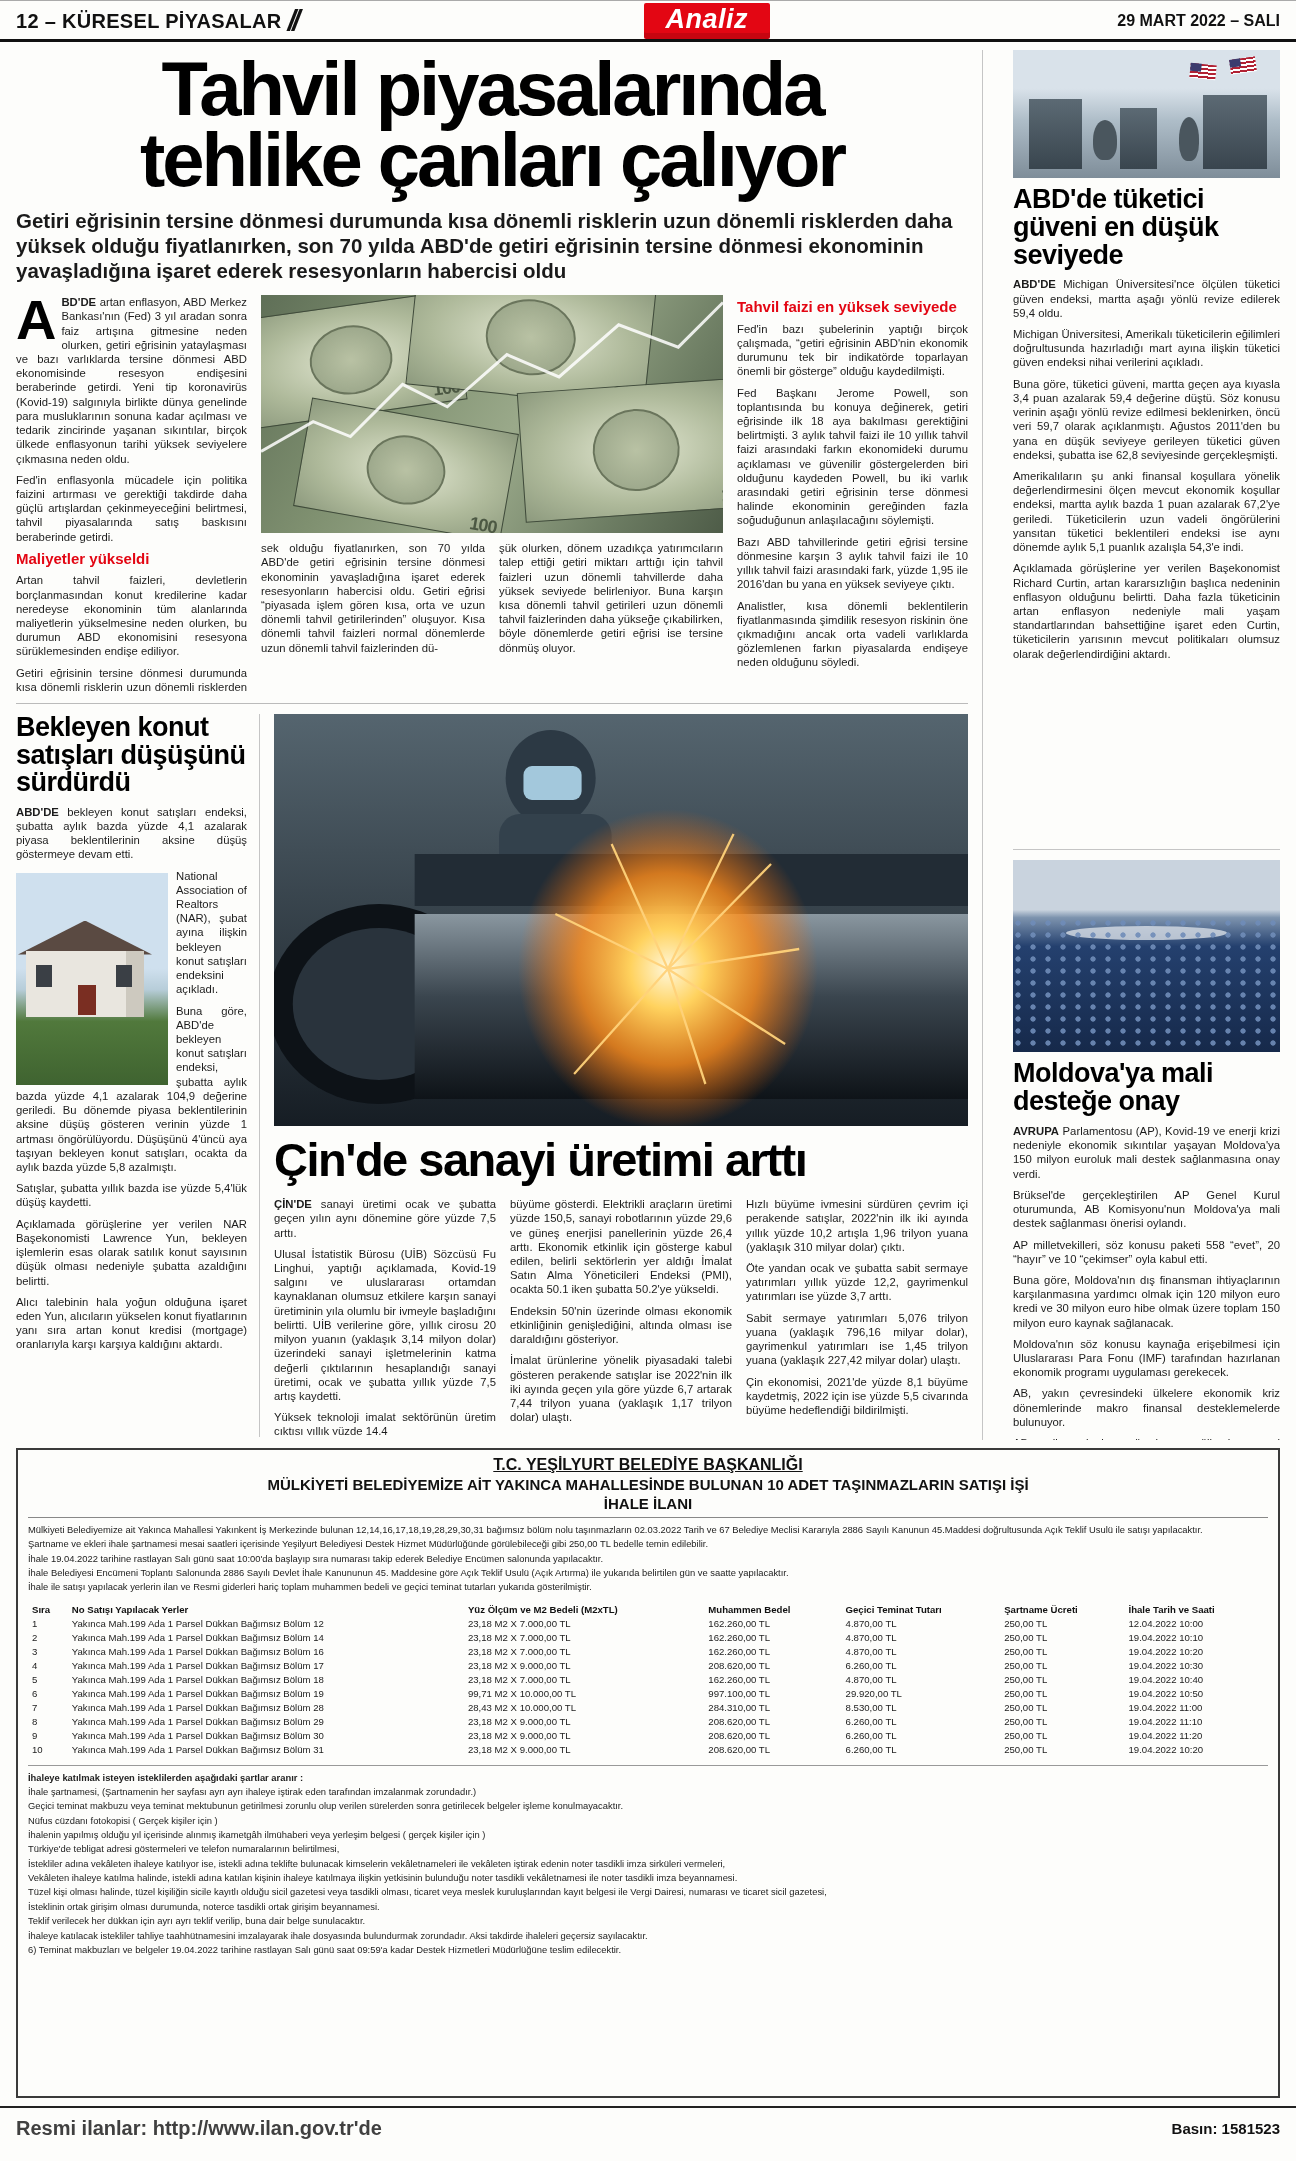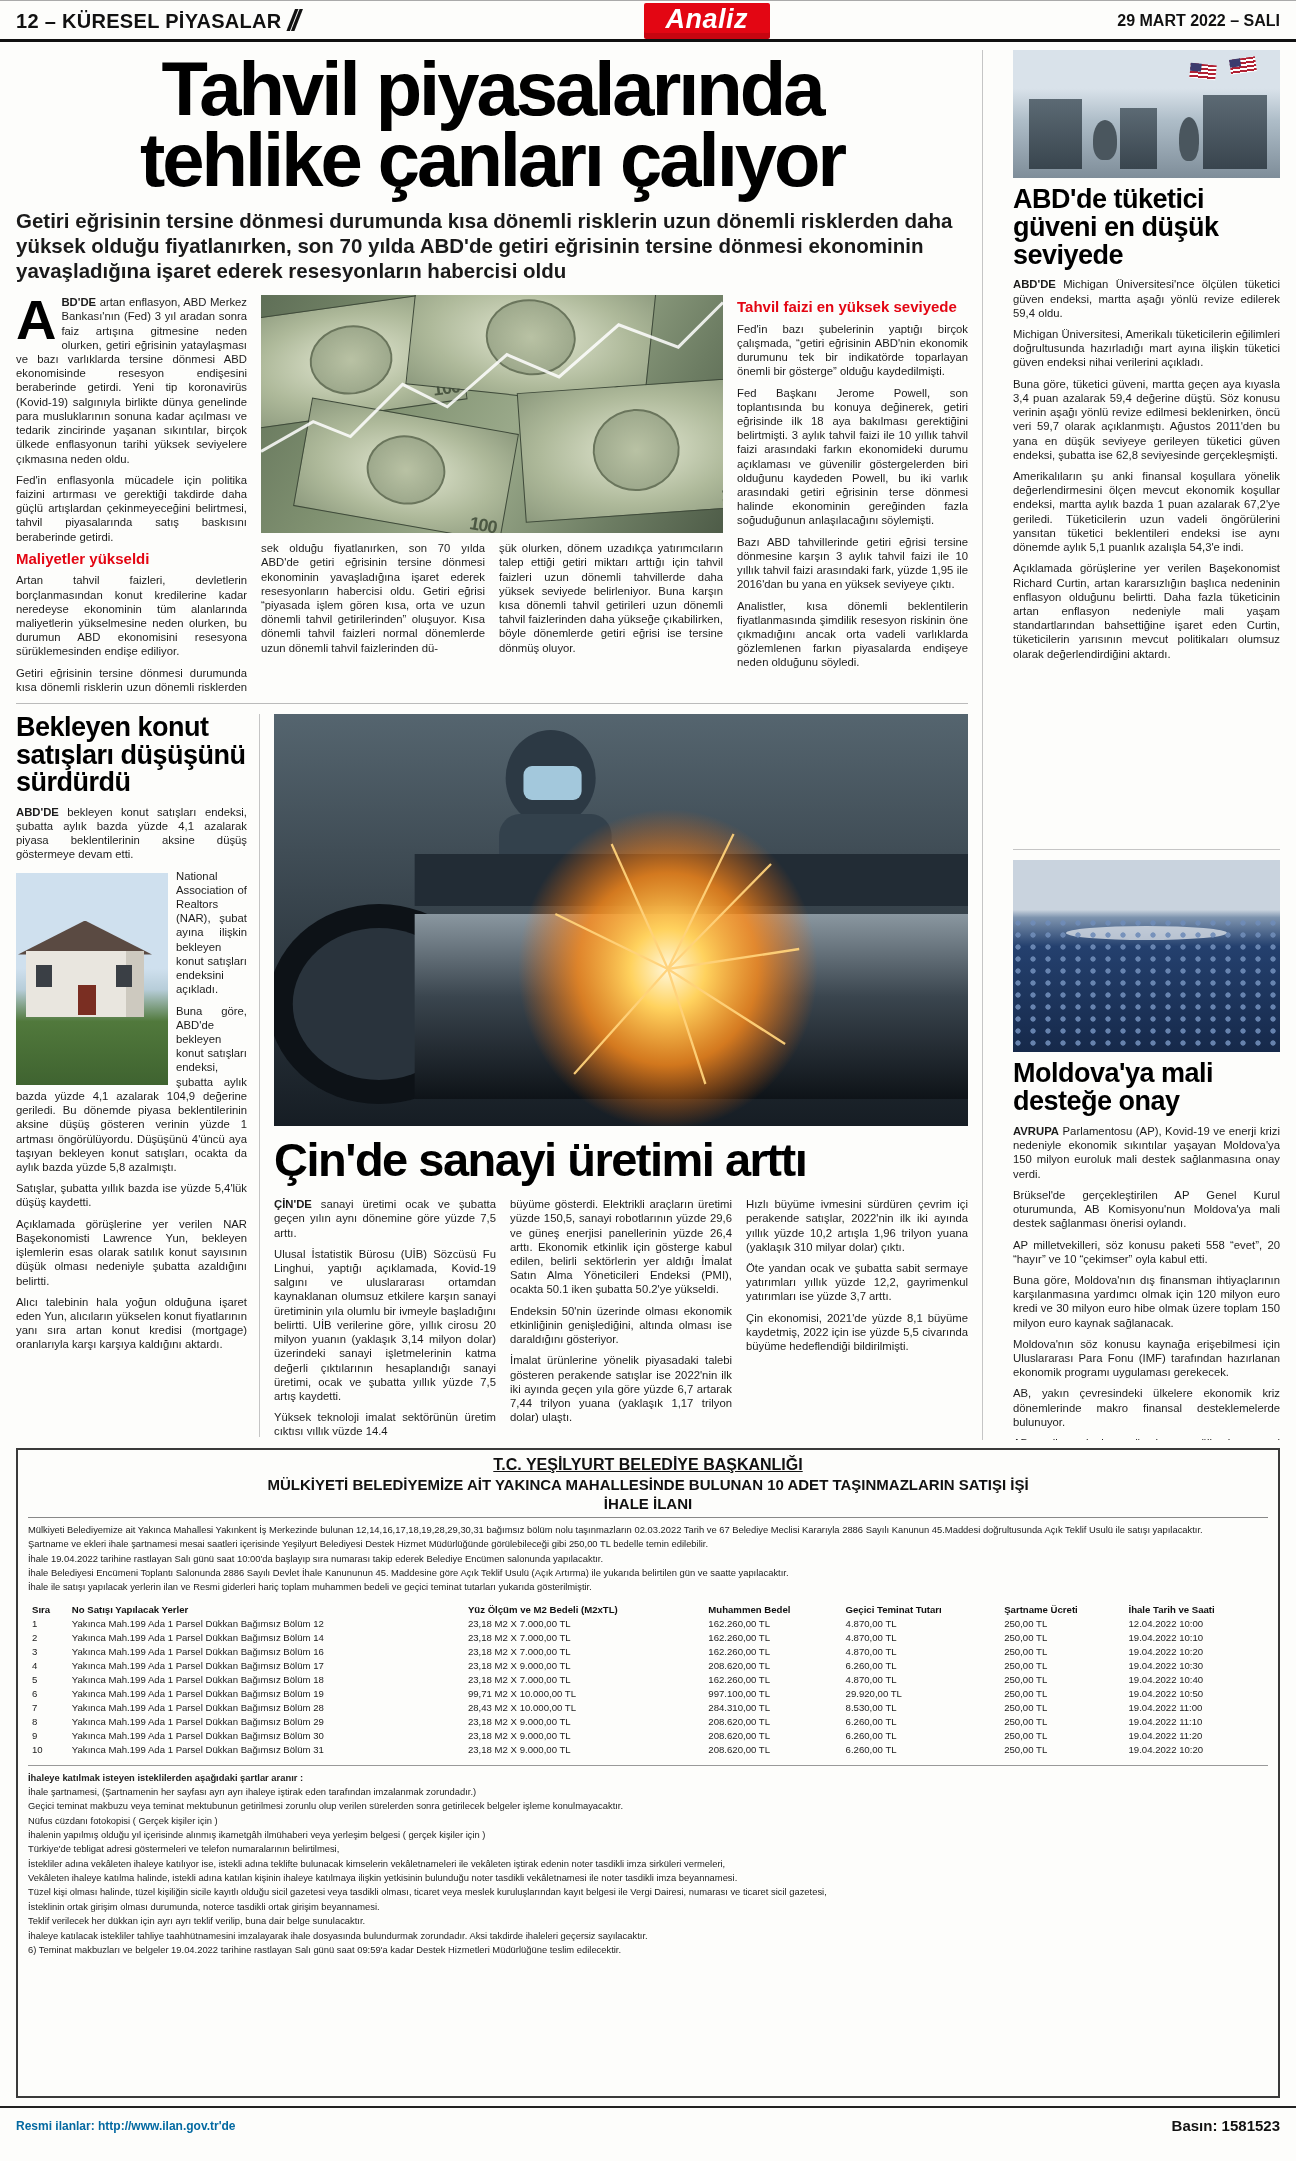--- a/index.html
+++ b/index.html
@@ -71,21 +71,21 @@
   .tender-titles div { font-weight:bold; color:#111; }
   .t1 { font-size:16px;text-decoration:underline; } .t2 { font-size:15px; margin-top:2px; } .t3 { font-size:15px; margin-top:2px; }
   .tender-intro p, .tender-conditions p { font-size:9.4px; line-height:1.42; color:#222; text-align:justify; margin-bottom:1px; }
   table.tender-table { width:100%; border-collapse:collapse; margin:8px 0 8px; }
   table.tender-table th { font-size:9.6px; text-align:left; padding:2px 4px; color:#111; white-space:nowrap; }
   table.tender-table td { font-size:9.6px; padding:1.5px 4px; color:#222; white-space:nowrap; }
   .tender-conditions { border-top:1px solid #999; padding-top:5px; }
 
   
   .pagefoot { display:flex; justify-content:space-between; align-items:center; border-top:2px solid #222; margin:8px 0 0; padding:9px 16px; }
-  .pagefoot .left { font-size:12px; font-weight:bold; color:#0369a1; }
+  .pagefoot .left { font-size:20px; font-weight:bold; color:#404040; }
   .pagefoot .right { font-size:15px; font-weight:bold; color:#111; }
 </style>
 </head>
 <body>
 
 <div class="page">
 
   <header class="masthead">
     <div class="kicker">
       <span>12 – KÜRESEL PİYASALAR</span>
@@ -236,20 +236,21 @@
                 </div>
             </div>
             <div class="body-text">
                 <p>büyüme gösterdi. Elektrikli araçların üretimi yüzde 150,5, sanayi robotlarının yüzde 29,6 ve güneş enerjisi panellerinin yüzde 26,4 arttı. Ekonomik etkinlik için gösterge kabul edilen, belirli sektörlerin yer aldığı İmalat Satın Alma Yöneticileri Endeksi (PMI), ocakta 50.1 iken şubatta 50.2'ye yükseldi.</p>
                 <p>Endeksin 50'nin üzerinde olması ekonomik etkinliğinin genişlediğini, altında olması ise daraldığını gösteriyor.</p>
                 <p>İmalat ürünlerine yönelik piyasadaki talebi gösteren perakende satışlar ise 2022'nin ilk iki ayında geçen yıla göre yüzde 6,7 artarak 7,44 trilyon yuana (yaklaşık 1,17 trilyon dolar) ulaştı.</p>
               </div>
             <div class="body-text">
                 <p>Hızlı büyüme ivmesini sürdüren çevrim içi perakende satışlar, 2022'nin ilk iki ayında yıllık yüzde 10,2 artışla 1,96 trilyon yuana (yaklaşık 310 milyar dolar) çıktı.</p>
                 <p>Öte yandan ocak ve şubatta sabit sermaye yatırımları yıllık yüzde 12,2, gayrimenkul yatırımları ise yüzde 3,7 arttı.</p>
+                <p>Sabit sermaye yatırımları 5,076 trilyon yuana (yaklaşık 796,16 milyar dolar), gayrimenkul yatırımları ise 1,45 trilyon yuana (yaklaşık 227,42 milyar dolar) ulaştı.</p>
                 <p>Çin ekonomisi, 2021'de yüzde 8,1 büyüme kaydetmiş, 2022 için ise yüzde 5,5 civarında büyüme hedeflendiği bildirilmişti.</p>
               </div>
           </div>
         </div>
       </div>
     </div>
 
     <aside class="rail">
 
       <div class="photo store-photo">

